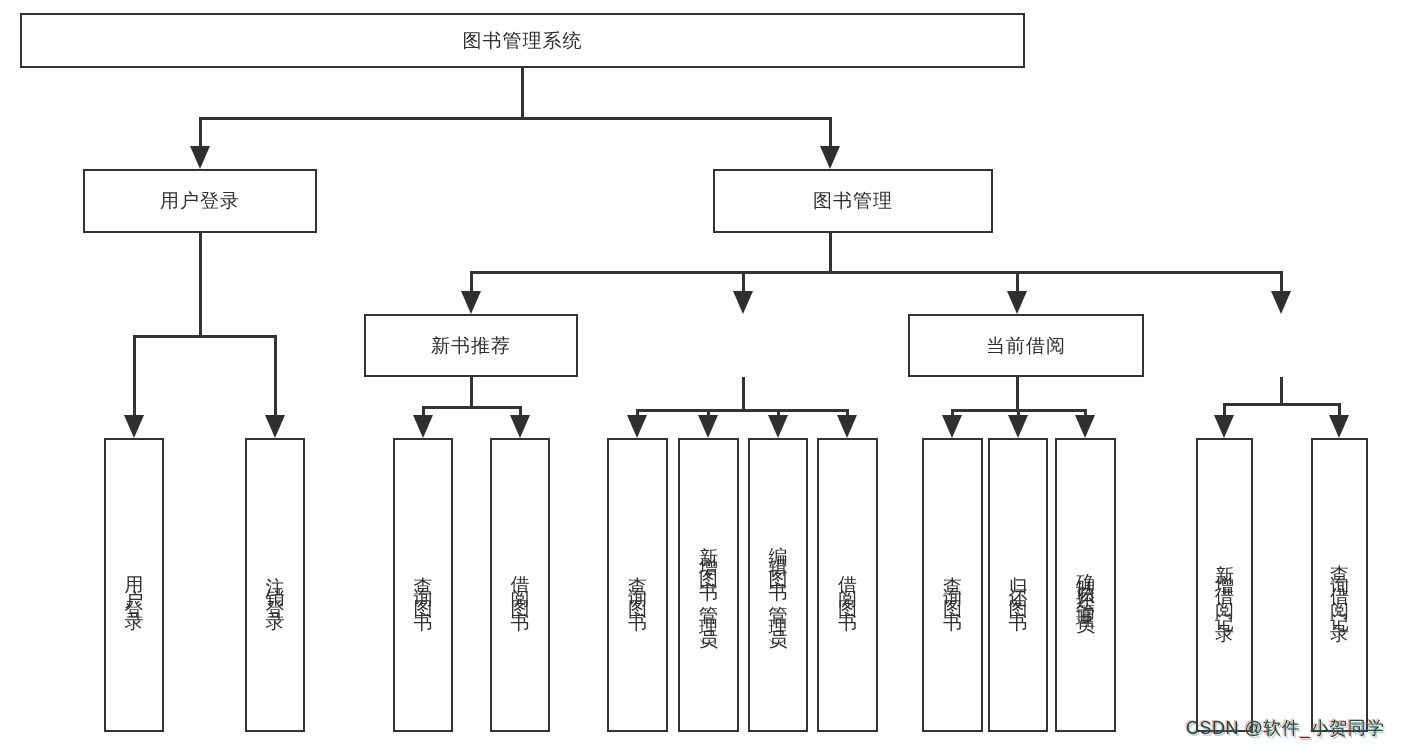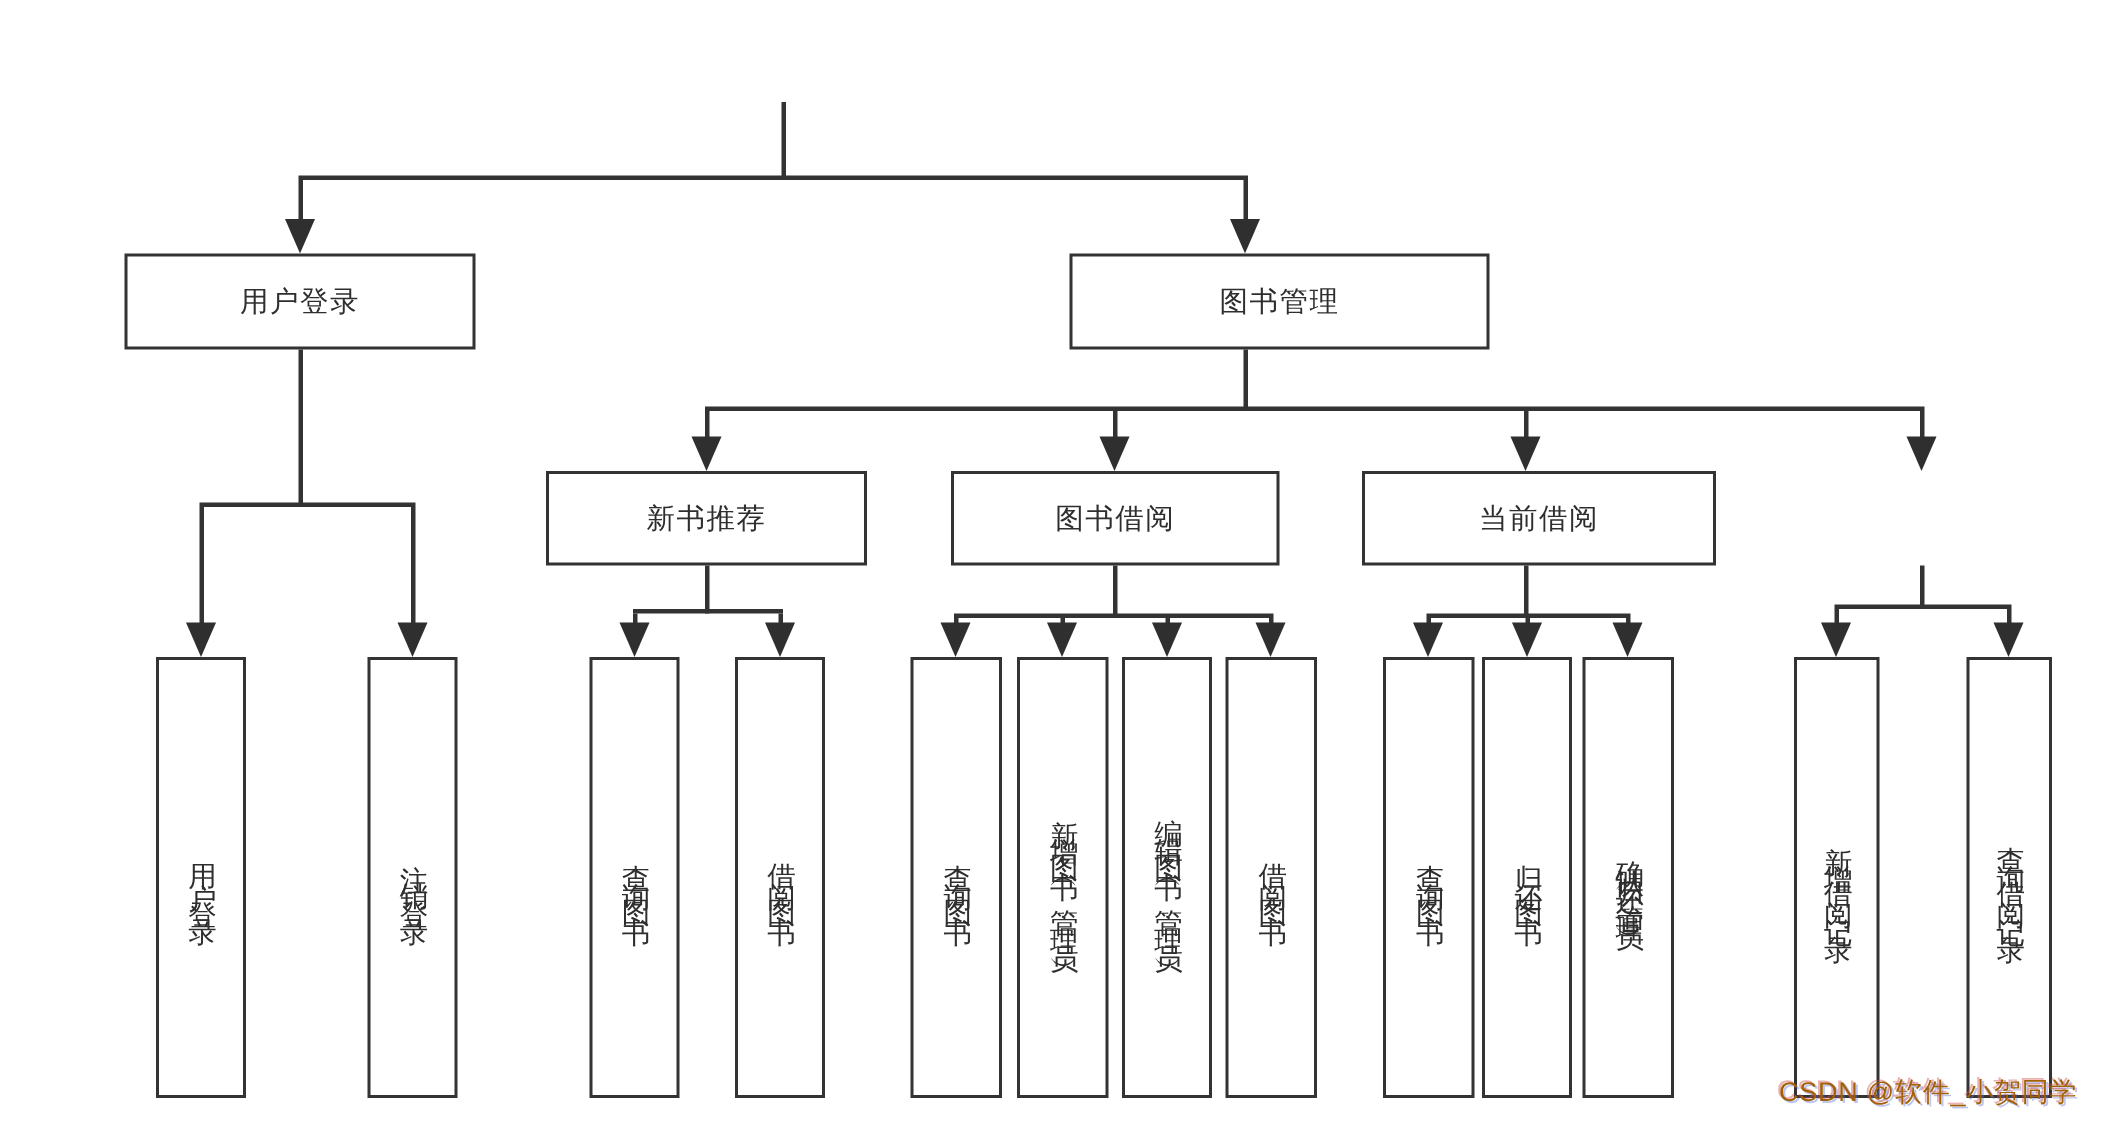--- a/index.html
+++ b/index.html
@@ -37,31 +37,32 @@
   .tri{
     position:absolute;width:0;height:0;
     border-left:10px solid transparent;
     border-right:10px solid transparent;
     border-top:23px solid #2f2f2f;
   }
   .watermark{
     position:absolute;
     left:1186px;top:716px;
     font-size:18px;
-    color:#a16207;
+    color:#14532d;
     letter-spacing:0.5px;
     white-space:nowrap;
     text-shadow:-1.5px -1.5px 0 rgba(211,80,80,0.45), 1.5px 1.5px 0 rgba(90,110,220,0.40);
   }
 </style>
 </head>
 <body>
 
 <div class="stage">
 
+  <div class="bx" style="left:20px;top:13px;width:1005px;height:55px">图书管理系统</div>
 
   <div class="ln" style="left:521px;top:68px;width:3px;height:52px"></div>
   <div class="ln" style="left:199px;top:117px;width:633px;height:3px"></div>
   <div class="ln" style="left:199px;top:120px;width:3px;height:28px"></div>
   <div class="tri" style="left:190px;top:146px"></div>
   <div class="ln" style="left:829px;top:120px;width:3px;height:28px"></div>
   <div class="tri" style="left:820px;top:146px"></div>
 
   <div class="bx" style="left:83px;top:169px;width:234px;height:64px">用户登录</div>
   <div class="bx" style="left:713px;top:169px;width:280px;height:64px">图书管理</div>
@@ -78,21 +79,20 @@
   <div class="ln" style="left:470px;top:274px;width:3px;height:19px"></div>
   <div class="tri" style="left:461px;top:291px"></div>
   <div class="ln" style="left:742px;top:274px;width:3px;height:19px"></div>
   <div class="tri" style="left:733px;top:291px"></div>
   <div class="ln" style="left:1016px;top:274px;width:3px;height:19px"></div>
   <div class="tri" style="left:1007px;top:291px"></div>
   <div class="ln" style="left:1280px;top:274px;width:3px;height:19px"></div>
   <div class="tri" style="left:1271px;top:291px"></div>
 
   <div class="bx" style="left:364px;top:314px;width:214px;height:63px">新书推荐</div>
-  <div class="bx" style="left:634px;top:314px;width:219px;height:63px">图书借阅</div>
   <div class="bx" style="left:908px;top:314px;width:236px;height:63px">当前借阅</div>
 
   <div class="ln" style="left:470px;top:377px;width:3px;height:32px"></div>
   <div class="ln" style="left:422px;top:406px;width:100px;height:3px"></div>
   <div class="ln" style="left:422px;top:409px;width:3px;height:8px"></div>
   <div class="tri" style="left:413px;top:415px"></div>
   <div class="ln" style="left:519px;top:409px;width:3px;height:8px"></div>
   <div class="tri" style="left:510px;top:415px"></div>
 
   <div class="ln" style="left:742px;top:377px;width:3px;height:35px"></div>

